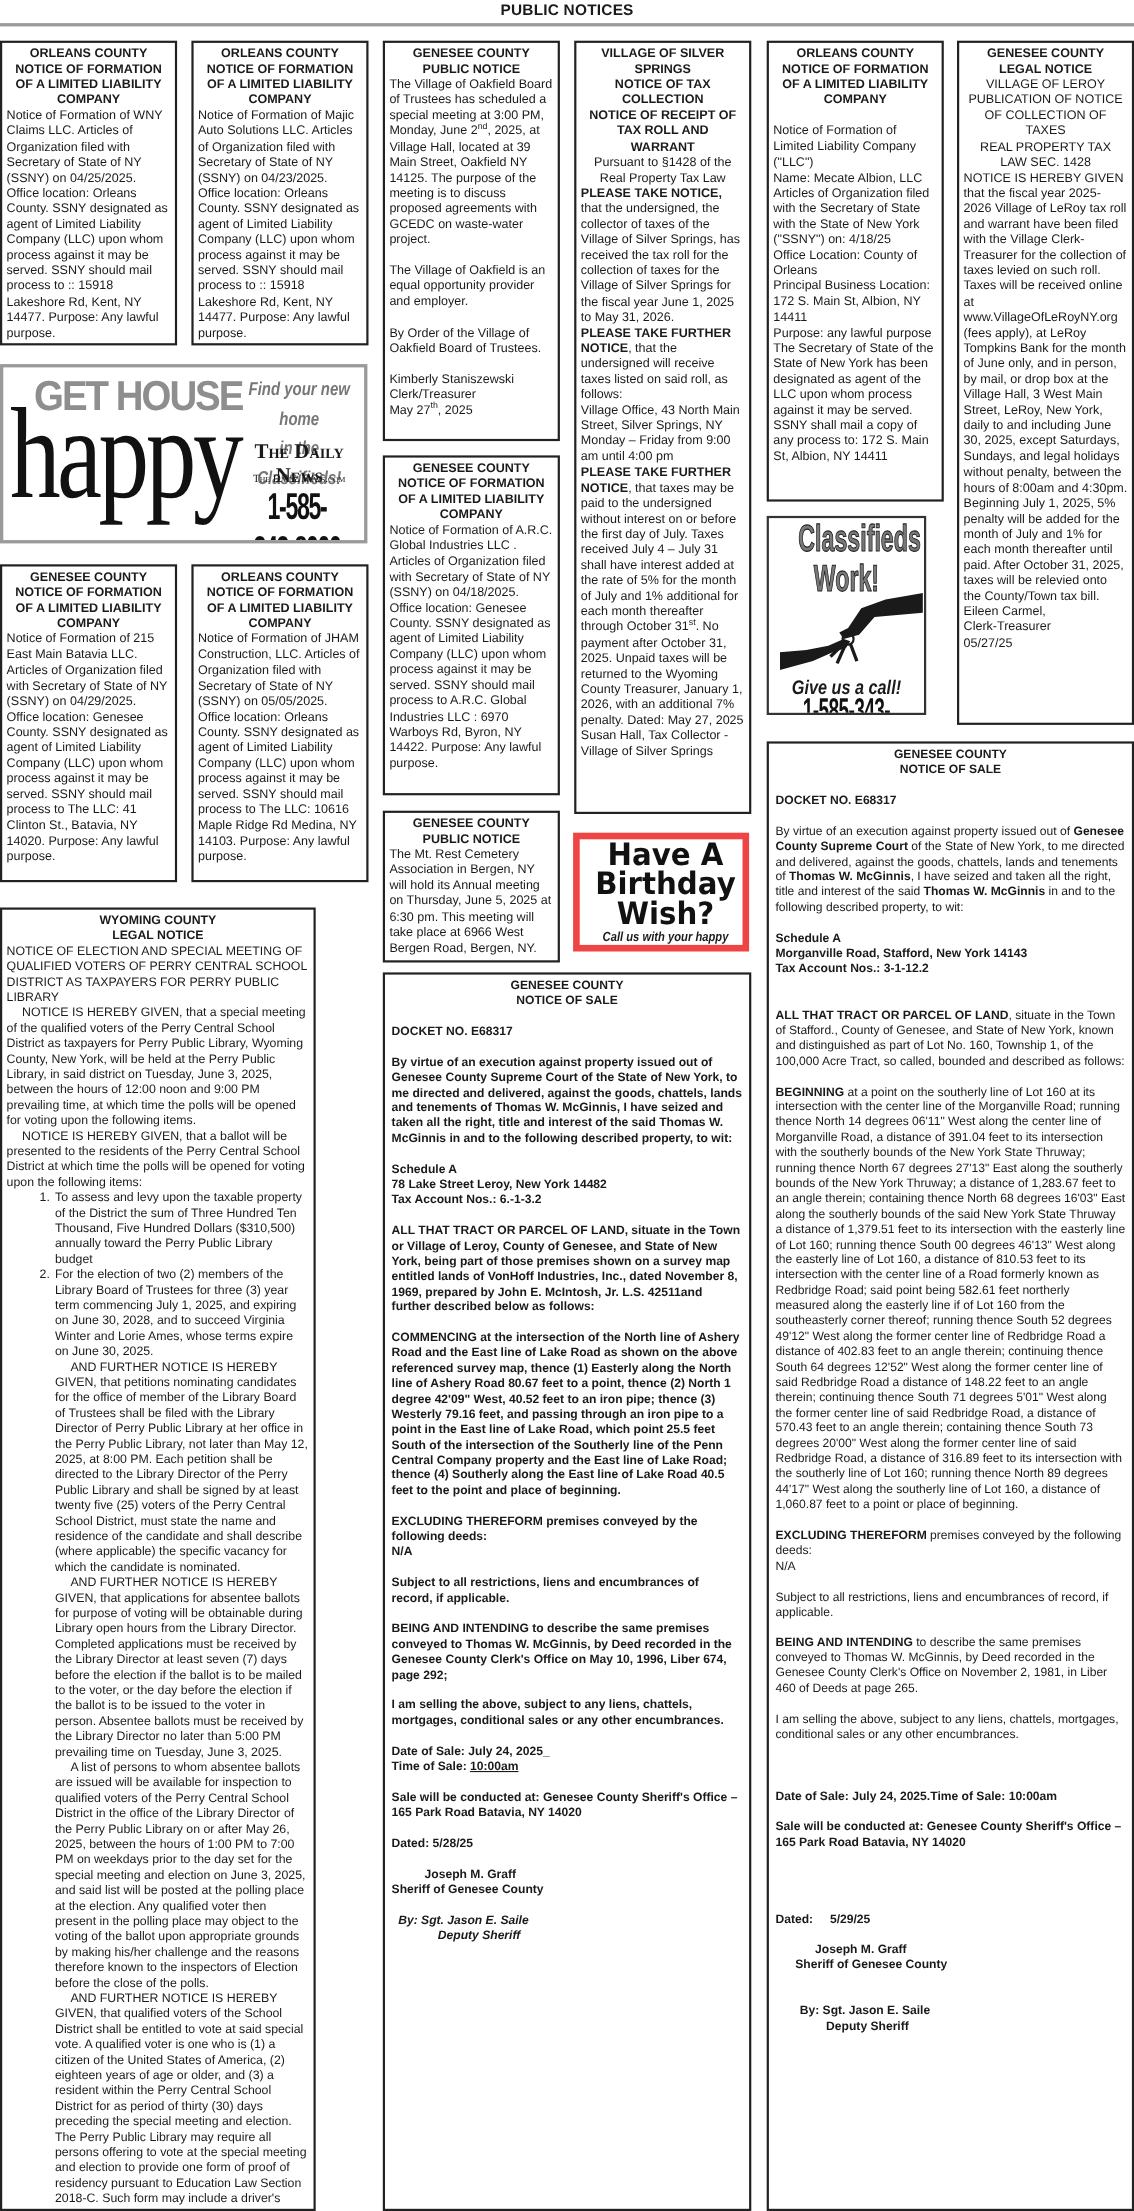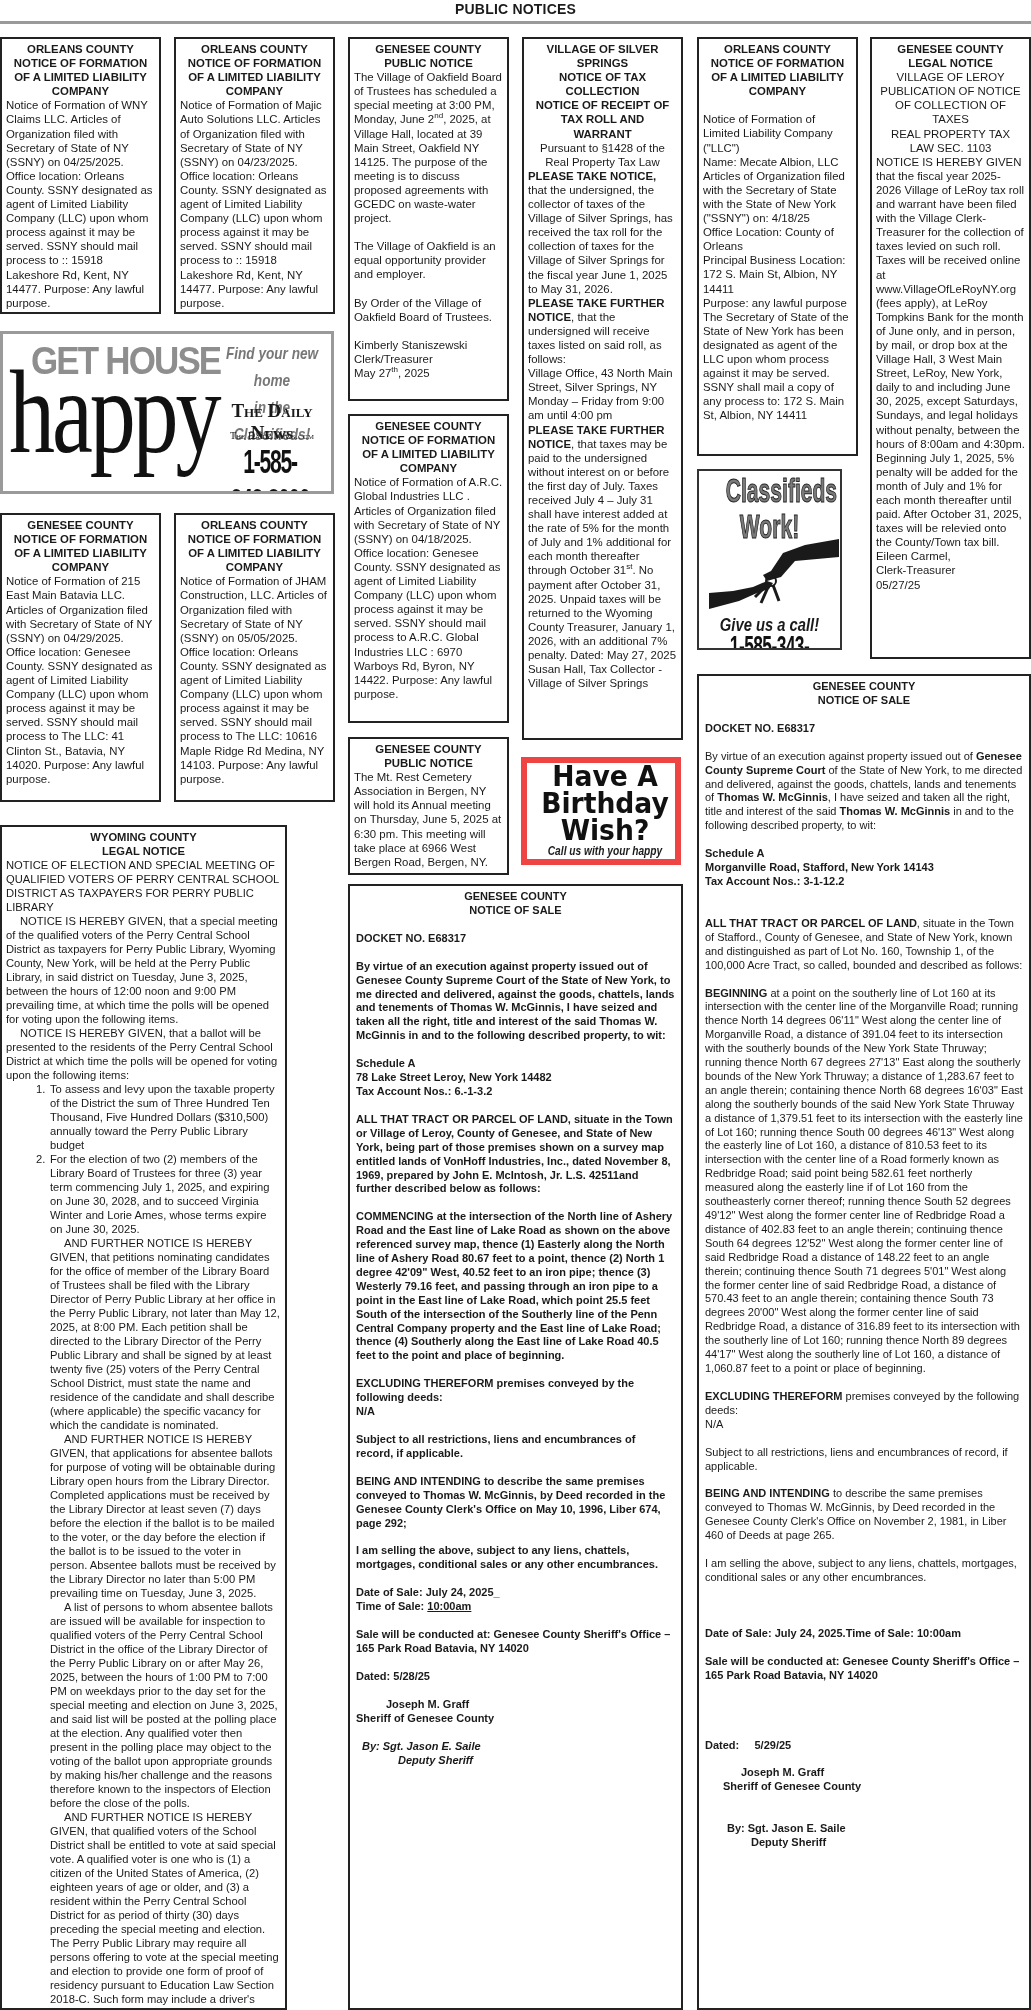--- a/index.html
+++ b/index.html
@@ -144,21 +144,21 @@
   <div class="hd">
     <div>GENESEE COUNTY</div>
     <div>LEGAL NOTICE</div>
   </div>
   <div class="hdn">
     <div>VILLAGE OF LEROY</div>
     <div>PUBLICATION OF NOTICE</div>
     <div>OF COLLECTION OF</div>
     <div>TAXES</div>
     <div>REAL PROPERTY TAX</div>
-    <div>LAW SEC. 1103</div>
+    <div>LAW SEC. 1428</div>
   </div>
   <p>NOTICE IS HEREBY GIVEN that the fiscal year 2025-2026 Village of LeRoy tax roll and warrant have been filed with the Village Clerk-Treasurer for the collection of taxes levied on such roll. Taxes will be received online at www.VillageOfLeRoyNY.org (fees apply), at LeRoy Tompkins Bank for the month of June only, and in person, by mail, or drop box at the Village Hall, 3 West Main Street, LeRoy, New York, daily to and including June 30, 2025, except Saturdays, Sundays, and legal holidays without penalty, between the hours of 8:00am and 4:30pm. Beginning July 1, 2025, 5% penalty will be added for the month of July and 1% for each month thereafter until paid. After October 31, 2025, taxes will be relevied onto the County/Town tax bill.</p>
   <p>Eileen Carmel,</p>
   <p>Clerk-Treasurer</p>
   <p>05/27/25</p>
 </div>
 
 <div class="ad ad-house">
   <div class="get">GET HOUSE</div>
   <div class="happy">happy</div>

